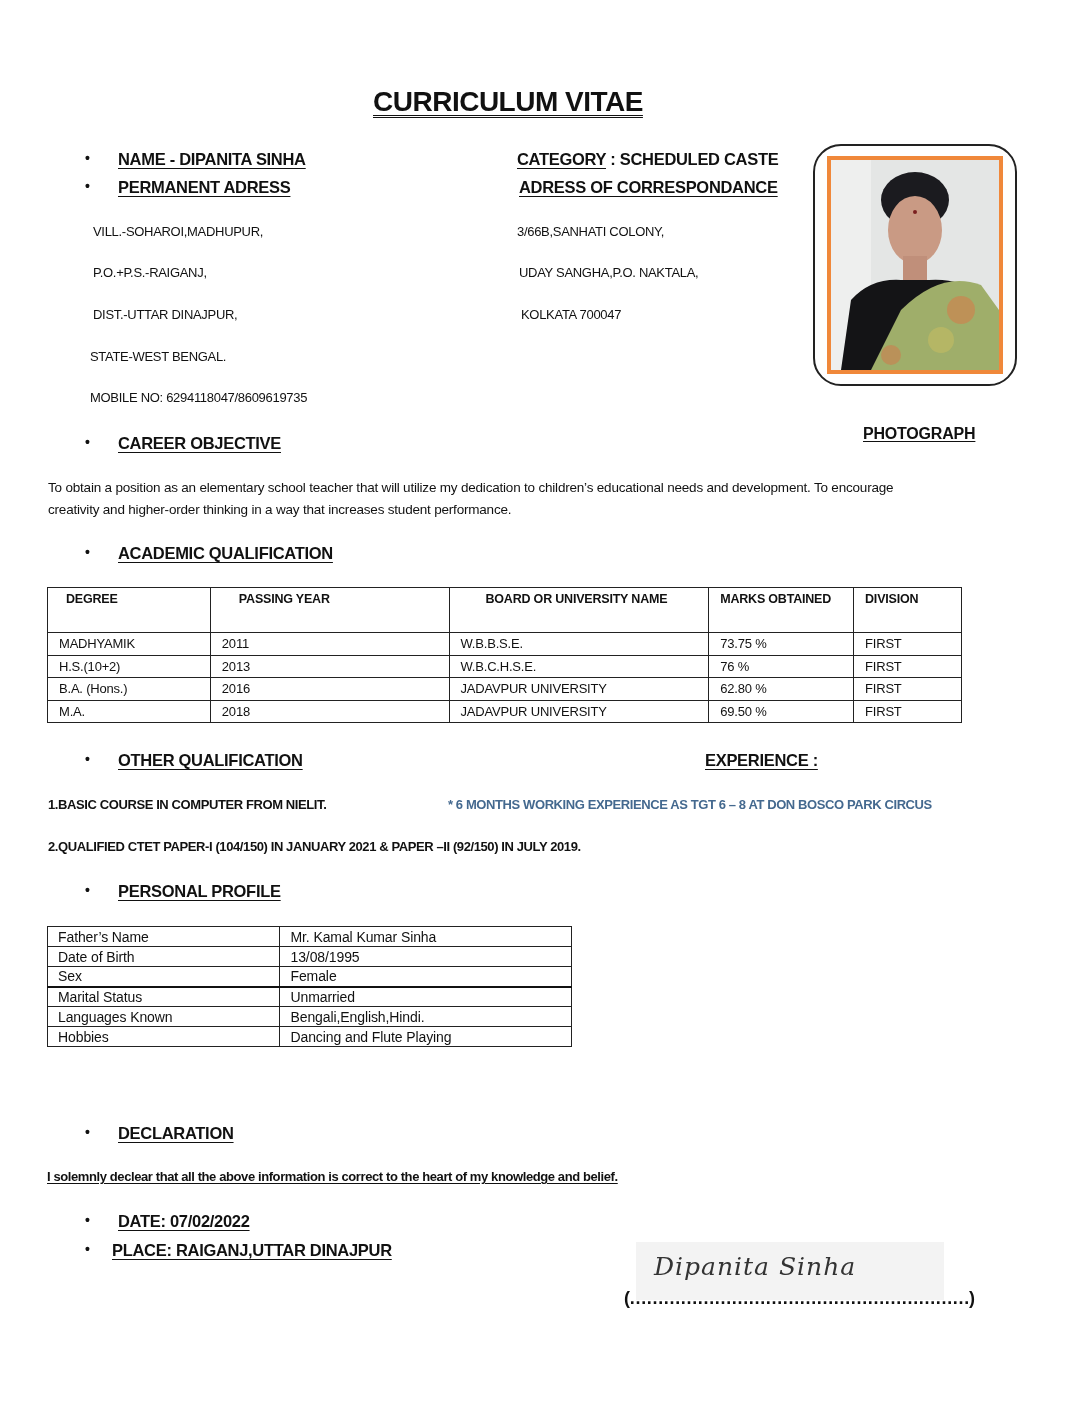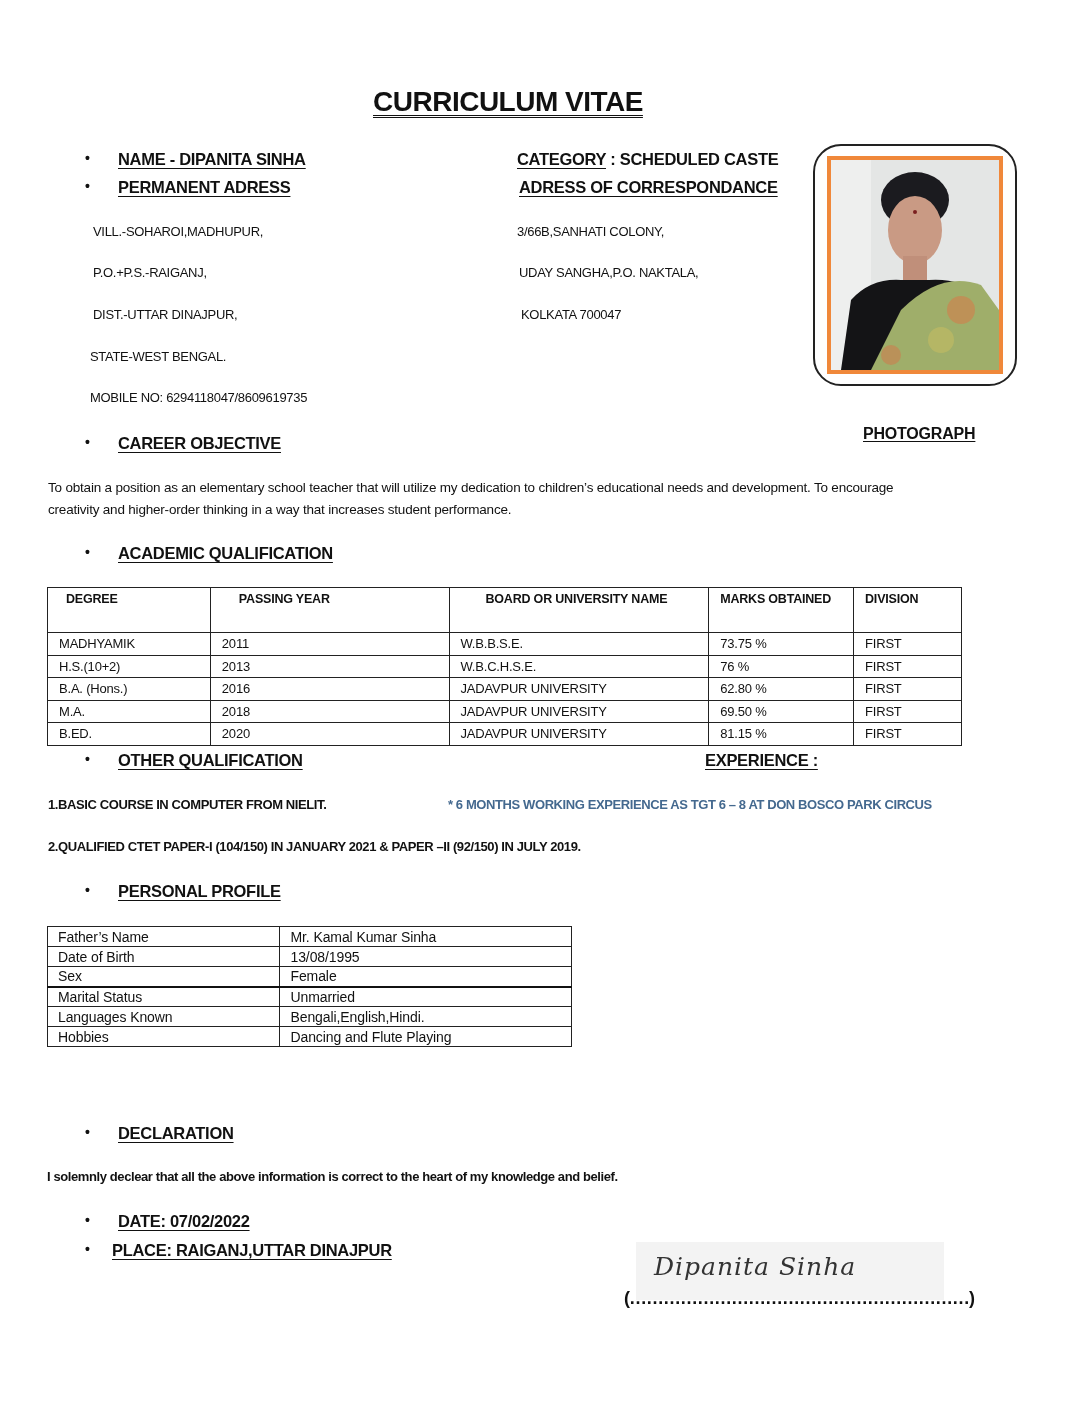--- a/index.html
+++ b/index.html
@@ -119,27 +119,20 @@
       <td>62.80 %</td>
       <td>FIRST</td>
     </tr>
     <tr>
       <td>M.A.</td>
       <td>2018</td>
       <td>JADAVPUR UNIVERSITY</td>
       <td>69.50 %</td>
       <td>FIRST</td>
     </tr>
-    <tr>
-      <td>B.ED.</td>
-      <td>2020</td>
-      <td>JADAVPUR UNIVERSITY</td>
-      <td>81.15 %</td>
-      <td>FIRST</td>
-    </tr>
   </tbody>
 </table>
 
 <div class="abs bullet" style="left:85px;top:751px;">•</div>
 <div class="abs h" style="left:118px;top:751px;">OTHER QUALIFICATION</div>
 <div class="abs h" style="left:705px;top:751px;">EXPERIENCE :</div>
 
 <div class="abs small-bold" style="left:48px;top:797px;">1.BASIC COURSE IN COMPUTER FROM NIELIT.</div>
 <div class="abs small-bold exp" style="left:448px;top:797px;">* 6 MONTHS WORKING EXPERIENCE AS TGT 6 – 8 AT DON BOSCO PARK CIRCUS</div>
 <div class="abs small-bold" style="left:48px;top:839px;">2.QUALIFIED CTET PAPER-I (104/150) IN JANUARY 2021  &amp; PAPER –II (92/150) IN JULY 2019.</div>
@@ -175,21 +168,21 @@
     </tr>
     <tr>
       <td>Hobbies</td>
       <td>Dancing and Flute Playing</td>
     </tr>
   </tbody>
 </table>
 
 <div class="abs bullet" style="left:85px;top:1124px;">•</div>
 <div class="abs h" style="left:118px;top:1124px;">DECLARATION</div>
-<div class="abs small-bold" style="left:47px;top:1169px;text-underline-offset:2px;">I solemnly declear that all the above information is correct to the heart of my knowledge and belief.</div>
+<div class="abs small-bold" style="left:47px;top:1169px;text-decoration:underline;text-underline-offset:2px;">I solemnly declear that all the above information is correct to the heart of my knowledge and belief.</div>
 
 <div class="abs bullet" style="left:85px;top:1212px;">•</div>
 <div class="abs h" style="left:118px;top:1212px;">DATE: 07/02/2022</div>
 <div class="abs bullet" style="left:85px;top:1241px;">•</div>
 <div class="abs h" style="left:112px;top:1241px;">PLACE: RAIGANJ,UTTAR DINAJPUR</div>
 
 <div class="abs sig-box">
   <div class="sig-text">Dipanita Sinha</div>
 </div>
 <div class="abs sig-line">(……………………………………………………)</div>

